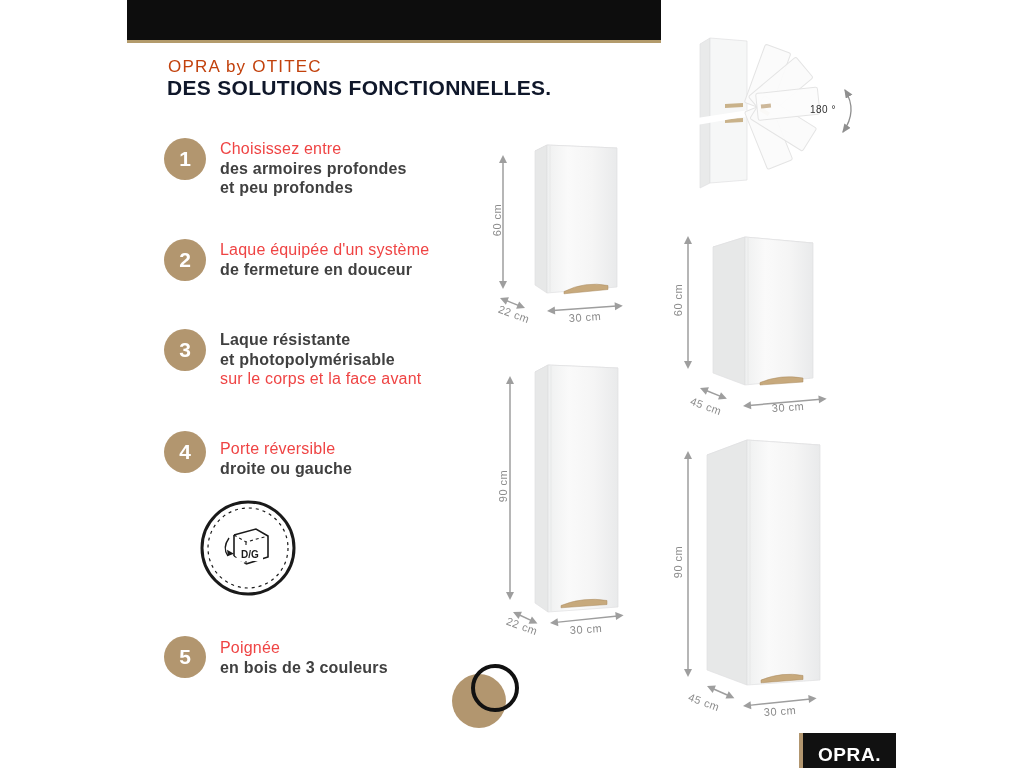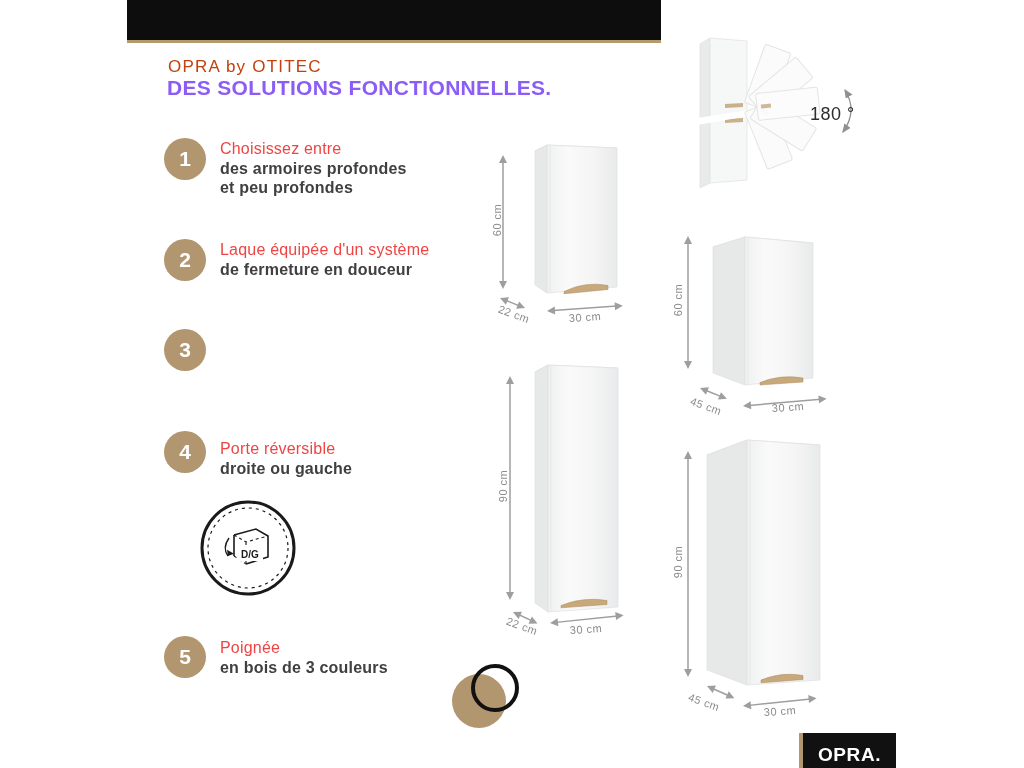--- a/index.html
+++ b/index.html
@@ -4,21 +4,21 @@
 <style>
   html,body{margin:0;padding:0;background:#fff;}
   .page{position:relative;width:1024px;height:768px;background:#ffffff;overflow:hidden;
         font-family:"Liberation Sans", sans-serif;}
   .abs{position:absolute;}
 
   
   .banner{left:127px;top:0;width:534px;height:40px;background:#0d0d0d;}
   .banner-line{left:127px;top:40px;width:534px;height:3px;background:#b39b6c;}
   .brand{left:168px;top:57px;font-size:17px;color:#c2410c;letter-spacing:1.2px;}
-  .title{left:167px;top:76px;font-size:21px;font-weight:700;color:#8b5cf6;letter-spacing:.3px;}
+  .title{left:167px;top:76px;font-size:21px;font-weight:700;color:#0f172a;letter-spacing:.3px;}
 
   
   .badge{width:42px;height:42px;border-radius:50%;background:#b2966f;color:#fff;
          font-weight:700;font-size:21px;display:flex;align-items:center;justify-content:center;}
   .ftext{font-size:16px;line-height:19.5px;white-space:nowrap;}
   .ln-gray{color:#ef4444;font-weight:400;letter-spacing:.2px;}
   .ln-bold{color:#404040;font-weight:700;letter-spacing:.2px;}
 
   
   .cab{position:absolute;}
@@ -26,21 +26,21 @@
   .dim{position:absolute;font-size:11px;color:#8c8c8c;letter-spacing:.5px;white-space:nowrap;
        width:60px;text-align:center;}
   .dim.v{transform:rotate(-90deg);}
   .dim.d{width:44px;transform:rotate(20deg);}
   .dim.w{width:44px;transform:rotate(-4deg);}
   .dim-arrow line{stroke:#9e9e9e;stroke-width:1.5;}
   .dim-arrow polygon{fill:#9e9e9e;}
   .cabline{stroke:#dfe0e1;stroke-width:.7;}
 
   
-  .rot-label{position:absolute;font-size:18px;color:#2e2e2e;letter-spacing:.5px;white-space:nowrap;}
+  .rot-label{position:absolute;font-size:10px;color:#2e2e2e;letter-spacing:.5px;white-space:nowrap;}
 
   
   .swatch-tan{left:452px;top:674px;width:54px;height:54px;border-radius:50%;background:#b2966f;}
   .swatch-ring{left:471px;top:664px;width:48px;height:48px;border-radius:50%;
                border:4px solid #111;box-sizing:border-box;background:transparent;}
 
   
   .badge-stripe{left:799px;top:733px;width:4px;height:35px;background:#b2966f;}
   .badge-box{left:803px;top:733px;width:93px;height:43px;background:#111;color:#fff;
              display:flex;align-items:center;justify-content:center;
@@ -69,20 +69,25 @@
       <span>2</span>
     </div>
   <div class="abs ftext" style="left:220px;top:240px;">
     <div class="ln-gray">Laque équipée d'un système</div>
     <div class="ln-bold">de fermeture en douceur</div>
   </div>
 
   <div class="abs badge" style="left:164px;top:329px;">
       <span>3</span>
     </div>
+  <div class="abs ftext" style="left:220px;top:330px;">
+    <div class="ln-bold">Laque résistante</div>
+    <div class="ln-bold">et photopolymérisable</div>
+    <div class="ln-gray">sur le corps et la face avant</div>
+  </div>
 
   <div class="abs badge" style="left:164px;top:431px;">
       <span>4</span>
     </div>
   <div class="abs ftext" style="left:220px;top:439px;">
     <div class="ln-gray">Porte réversible</div>
     <div class="ln-bold">droite ou gauche</div>
   </div>
 
   <div class="abs" style="left:198px;top:498px;width:100px;height:100px;">

